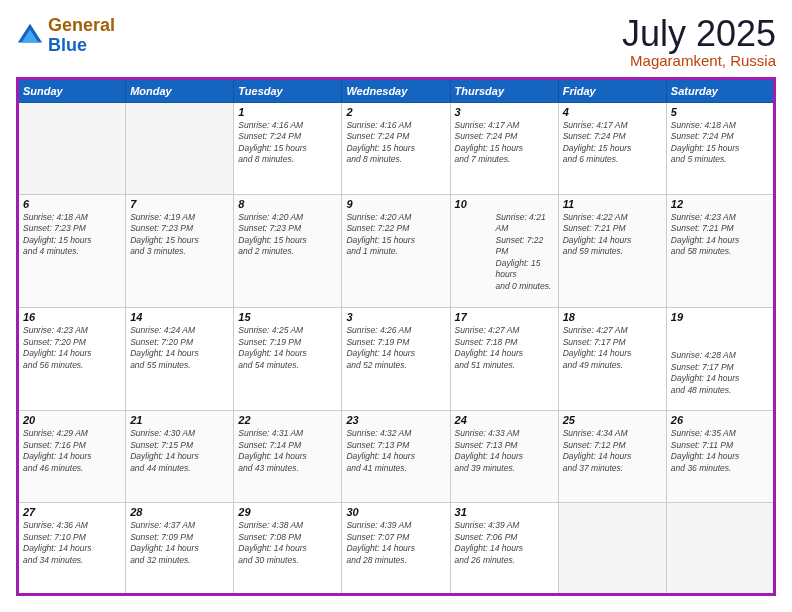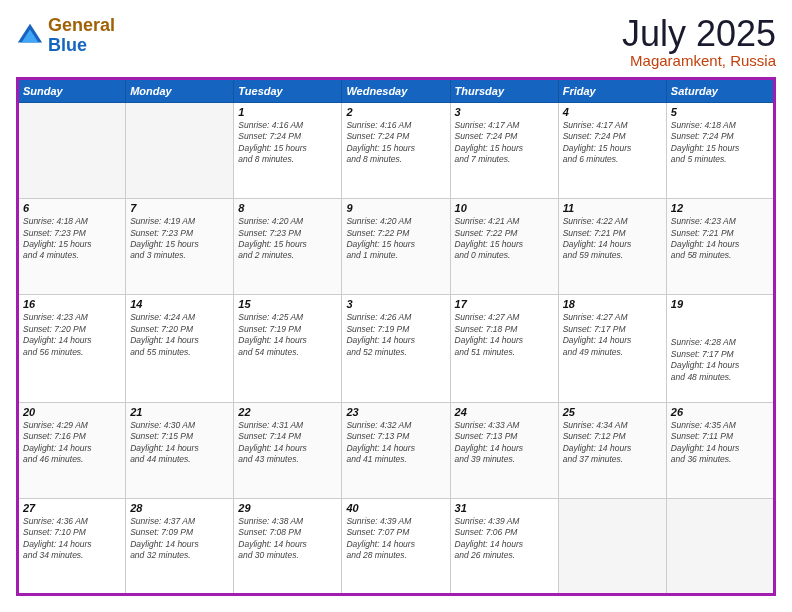--- a/index.html
+++ b/index.html
@@ -200,21 +200,21 @@
           </td>
           <td>
             <span class="day-number">9</span>
             <div class="day-info" style="white-space: pre-line;">Sunrise: 4:20 AM
 Sunset: 7:22 PM
 Daylight: 15 hours
 and 1 minute.</div>
           </td>
           <td>
             <span class="day-number">10</span>
-            <div class="day-info" style="white-space: pre-line;">Sunrise: 4:21 AM
+            <div class="day-info" style="white-space: pre-line; margin-left: 41px;">Sunrise: 4:21 AM
 Sunset: 7:22 PM
 Daylight: 15 hours
 and 0 minutes.</div>
           </td>
           <td>
             <span class="day-number">11</span>
             <div class="day-info" style="white-space: pre-line;">Sunrise: 4:22 AM
 Sunset: 7:21 PM
 Daylight: 14 hours
 and 59 minutes.</div>
@@ -345,21 +345,21 @@
 and 32 minutes.</div>
           </td>
           <td>
             <span class="day-number">29</span>
             <div class="day-info" style="white-space: pre-line;">Sunrise: 4:38 AM
 Sunset: 7:08 PM
 Daylight: 14 hours
 and 30 minutes.</div>
           </td>
           <td>
-            <span class="day-number">40</span>
+            <span class="day-number">30</span>
             <div class="day-info" style="white-space: pre-line;">Sunrise: 4:39 AM
 Sunset: 7:07 PM
 Daylight: 14 hours
 and 28 minutes.</div>
           </td>
           <td>
             <span class="day-number">31</span>
             <div class="day-info" style="white-space: pre-line;">Sunrise: 4:39 AM
 Sunset: 7:06 PM
 Daylight: 14 hours

